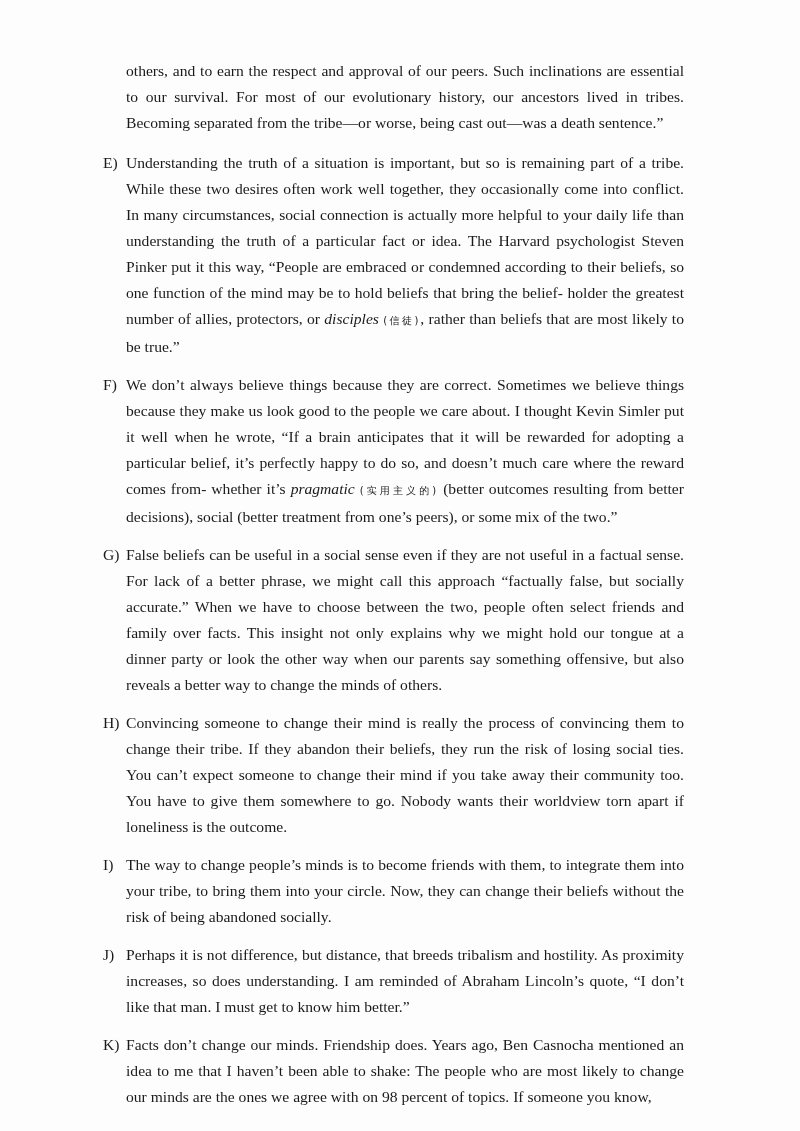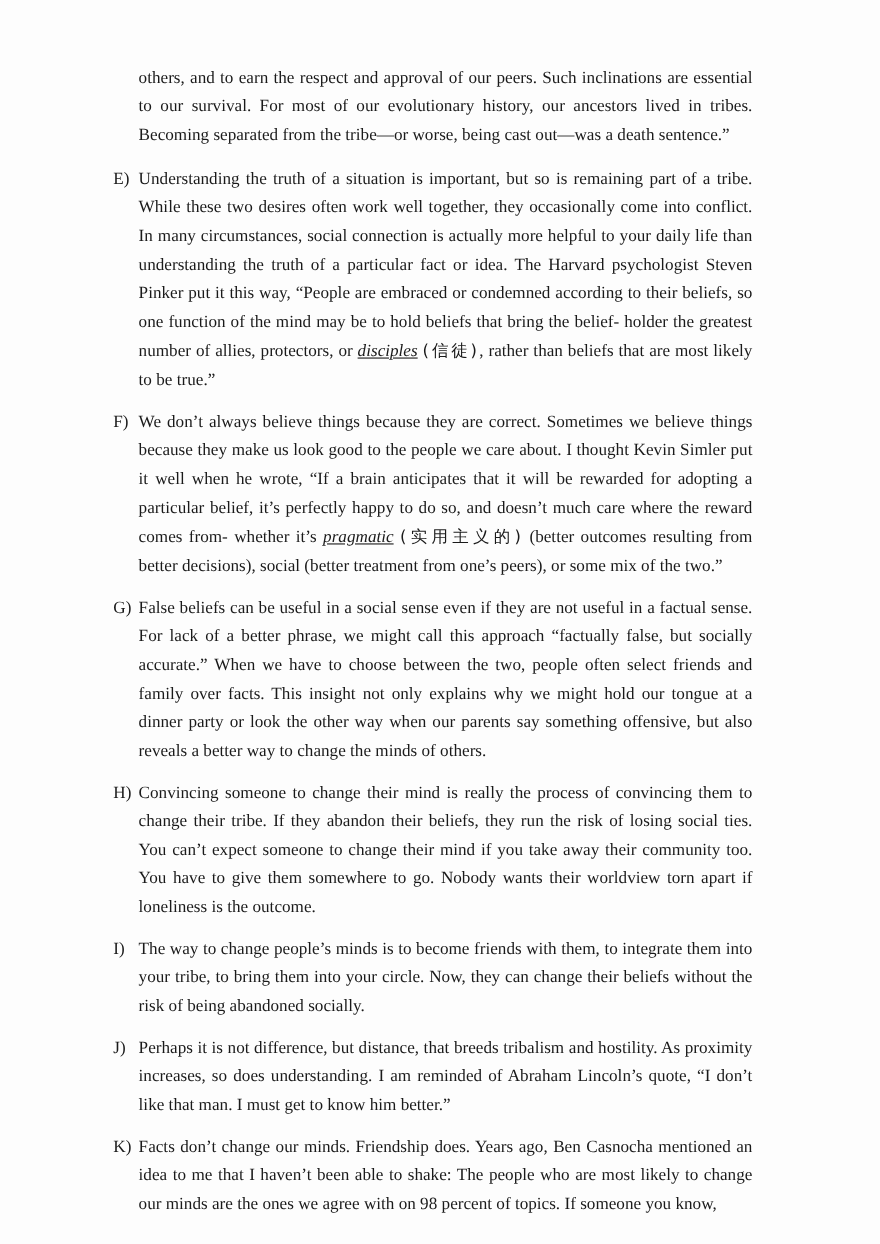--- a/index.html
+++ b/index.html
@@ -40,25 +40,24 @@
     .para.cont {
       margin-bottom: 14px;
     }
     .para .label {
       position: absolute;
       left: 0;
       top: 0;
     }
     .para em {
       font-style: italic;
-      text-decoration: underline;
     }
     .cjk {
       font-family: "DejaVu Sans", sans-serif;
-      font-size: 15px;
+      font-size: 10px;
       letter-spacing: 2px;
     }
     .footer {
       position: absolute;
       left: 0;
       width: 800px;
       top: 1086px;
       text-align: center;
       font-size: 11px;
       font-family: "DejaVu Sans", sans-serif;

